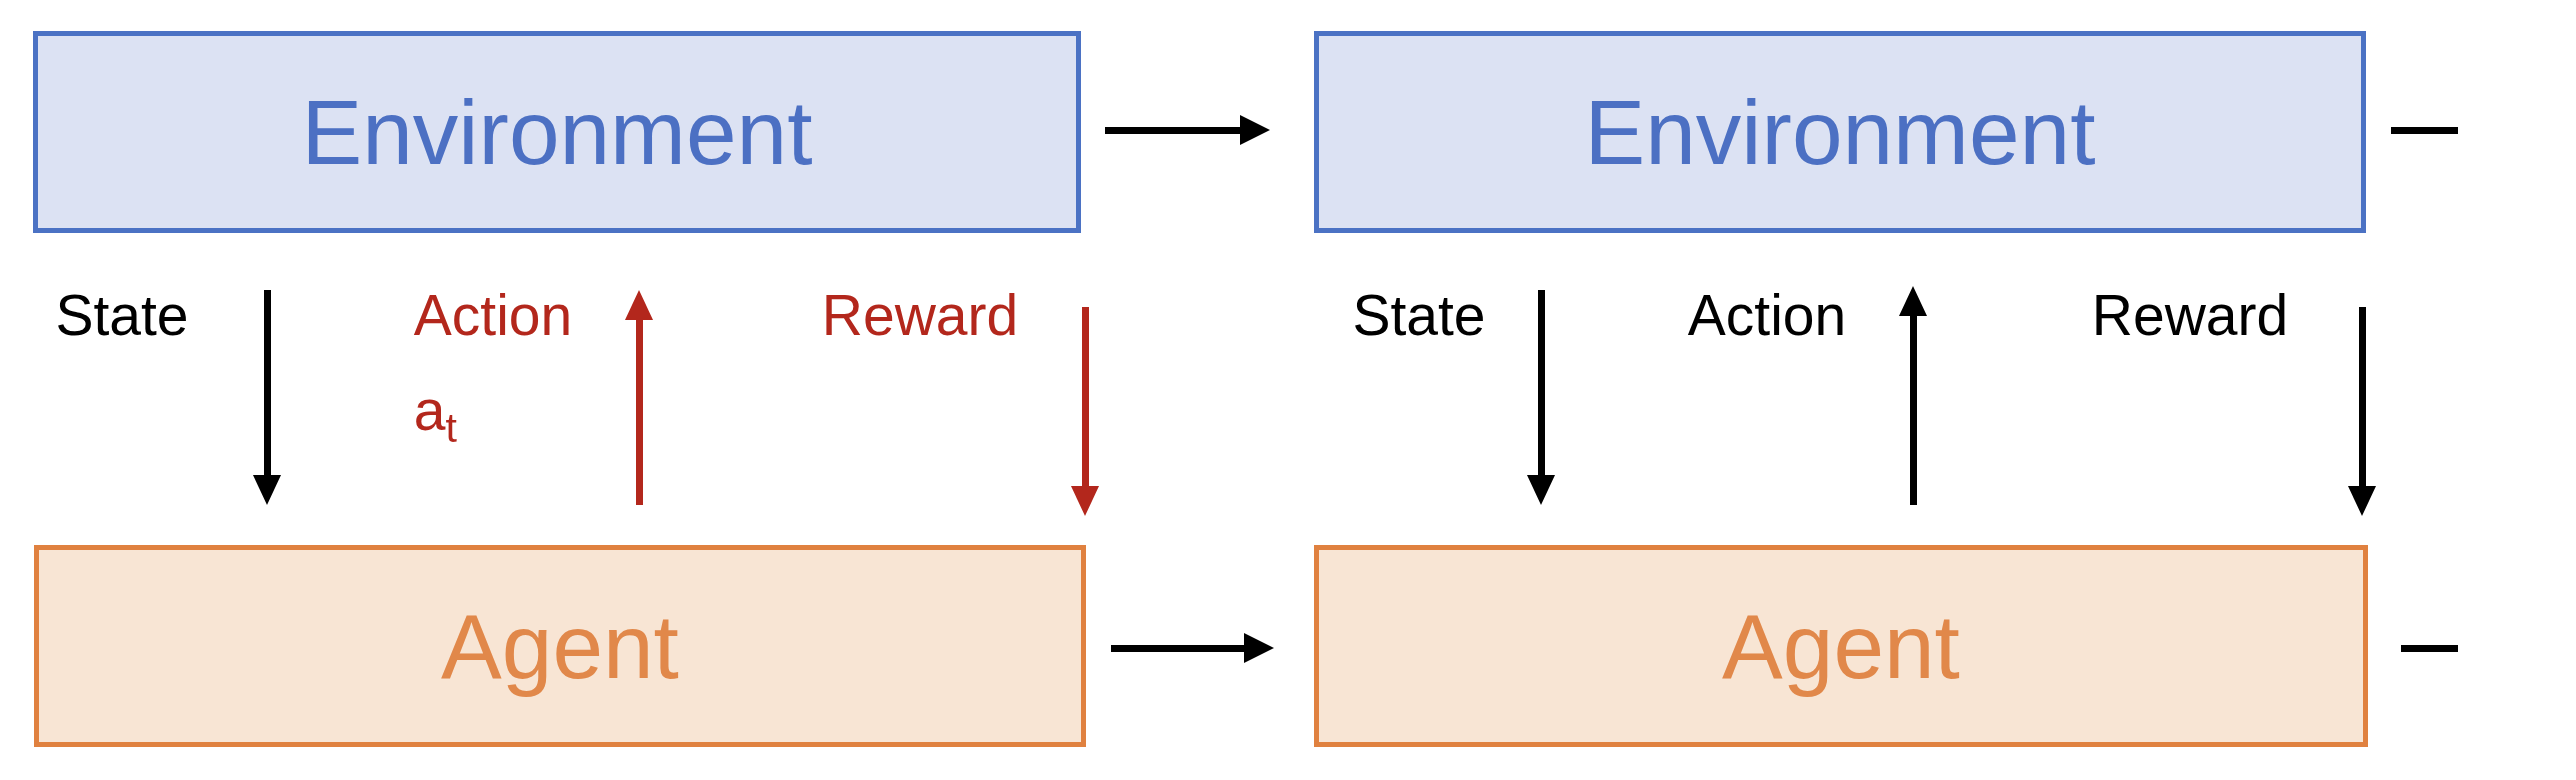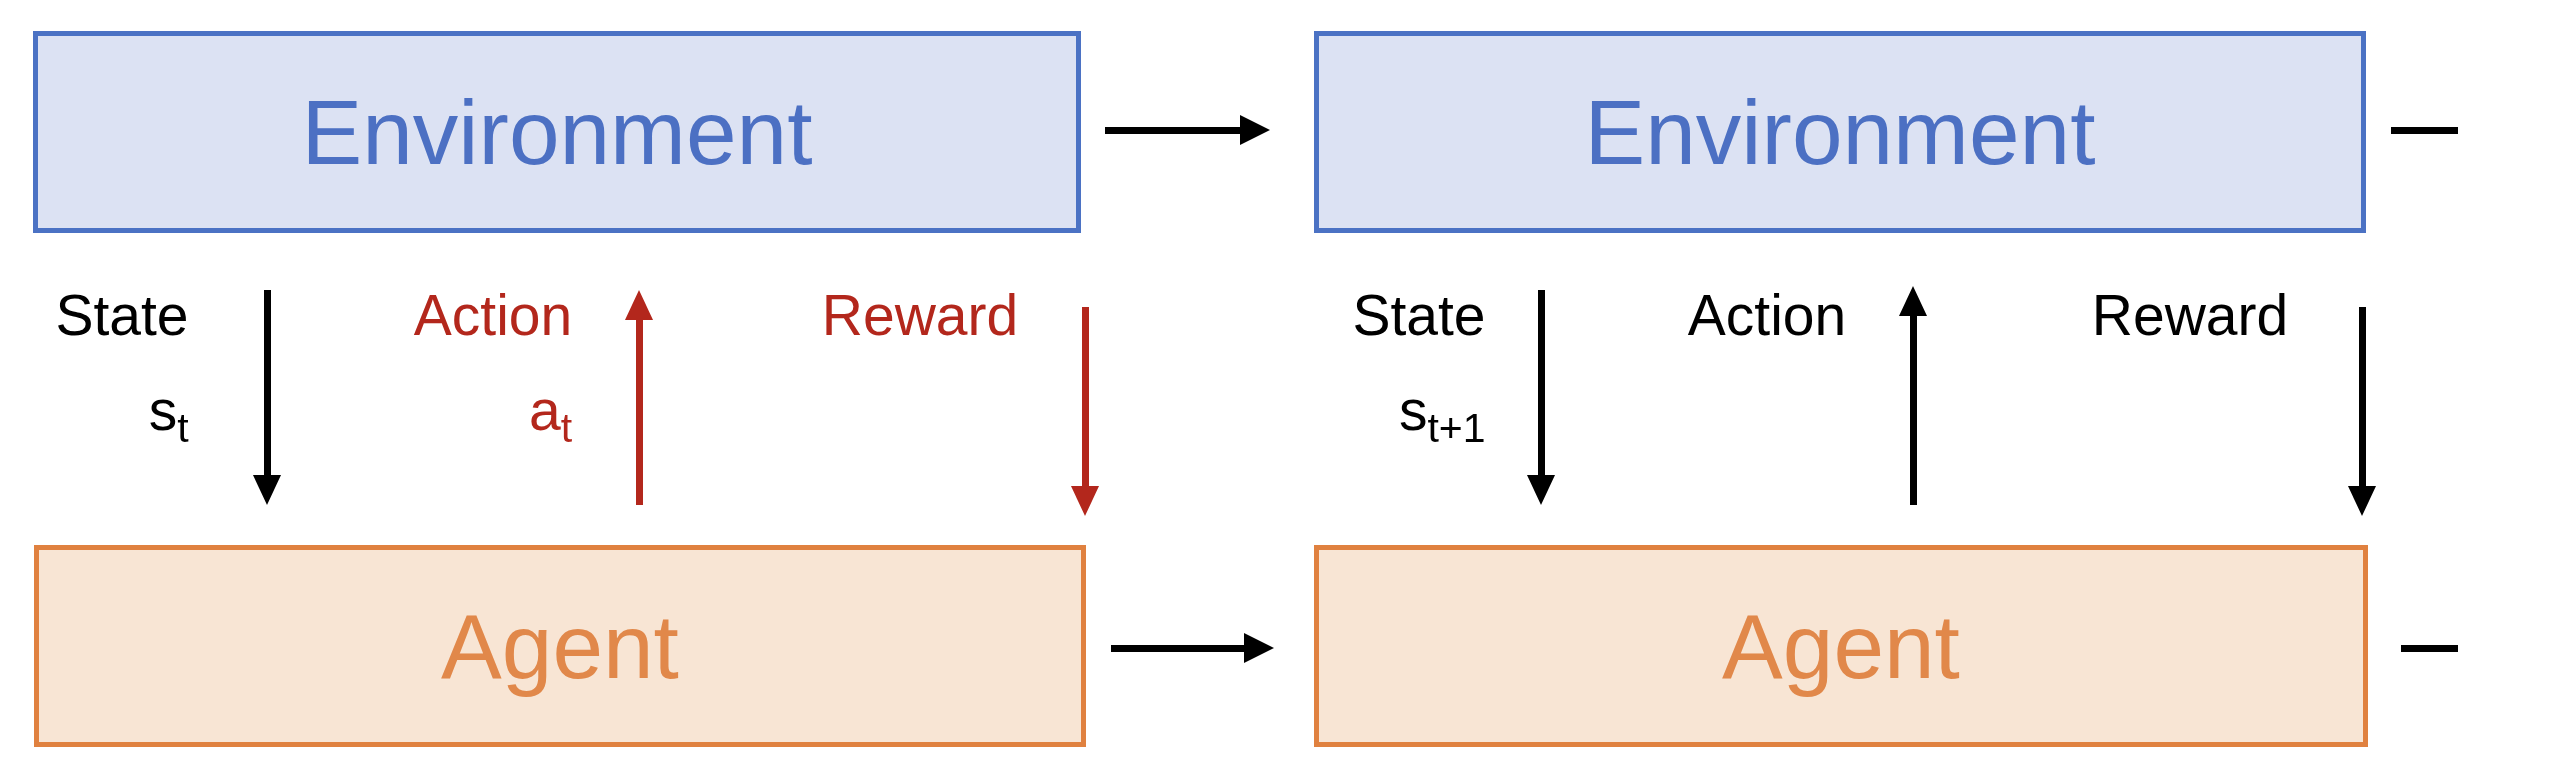--- a/index.html
+++ b/index.html
@@ -32,21 +32,21 @@
   }
   .box-env-left   { left: 33px;   top: 31px;  width: 1048px; height: 202px; }
   .box-env-right  { left: 1314px; top: 31px;  width: 1052px; height: 202px; }
   .box-agent-left { left: 34px;   top: 545px; width: 1052px; height: 202px; }
   .box-agent-right{ left: 1314px; top: 545px; width: 1054px; height: 202px; }
 
   
   .siglabel {
     position: absolute;
     transform: translateX(-50%);
-    text-align: right;
+    text-align: left;
     font-size: 57px;
     line-height: 95px;
     white-space: nowrap;
   }
   .siglabel sub {
     font-size: 41px;
     line-height: 0;
   }
   .lab-l-state  { left: 122px;  top: 268px; }
   .lab-l-action { left: 493px;  top: 268px; }
@@ -119,35 +119,33 @@
   <div class="box box-agent-left" style="background-color: rgb(248, 229, 212); border-color: rgb(224, 129, 63); color: rgb(225, 136, 74);">
     <span class="boxlabel">Agent</span>
   </div>
 
   <div class="box box-agent-right" style="background-color: rgb(248, 229, 212); border-color: rgb(224, 129, 63); color: rgb(225, 136, 74);">
     <span class="boxlabel">Agent</span>
   </div>
 
   <div class="siglabel lab-l-state" style="color: rgb(0, 0, 0);">
     <div>State</div>
-    <div><span>s</span><sub>t</sub></div>
   </div>
 
   <div class="siglabel lab-l-action" style="color: rgb(179, 39, 28);">
     <div>Action</div>
     <div><span>a</span><sub>t</sub></div>
   </div>
 
   <div class="siglabel lab-l-reward" style="color: rgb(179, 39, 28);">
     <div>Reward</div>
   </div>
 
   <div class="siglabel lab-r-state" style="color: rgb(0, 0, 0);">
     <div>State</div>
-    <div><span>s</span><sub>t+1</sub></div>
   </div>
 
   <div class="siglabel lab-r-action" style="color: rgb(0, 0, 0);">
     <div>Action</div>
   </div>
 
   <div class="siglabel lab-r-reward" style="color: rgb(0, 0, 0);">
     <div>Reward</div>
   </div>
 

